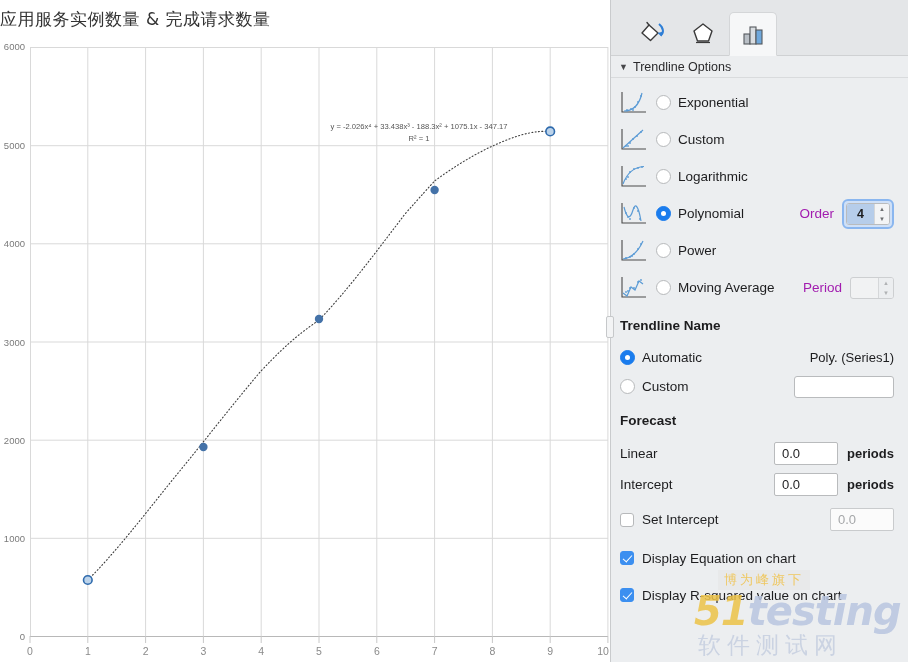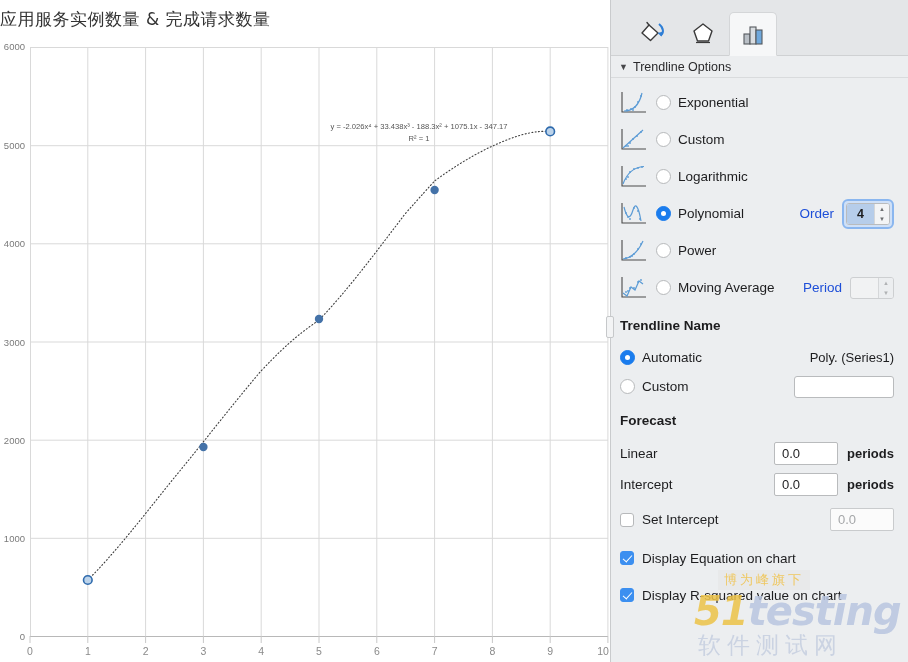--- a/index.html
+++ b/index.html
@@ -135,21 +135,21 @@
     width: 5px; height: 5px;
     border-radius: 50%;
     background: #ffffff;
   }
   .tl-label { font-size: 13.5px; color: #1d1d1f; }
 
   .spacer { flex: 1; }
 
   .field-label {
     font-size: 13.5px;
-    color: #1d4ed8;
+    color: #a21caf;
     margin-right: 8px;
     white-space: nowrap;
   }
   .stepper {
     display: flex;
     align-items: stretch;
     width: 44px; height: 22px;
     border: 1px solid #b9bbbd;
     border-radius: 3px;
     background: #ffffff;

